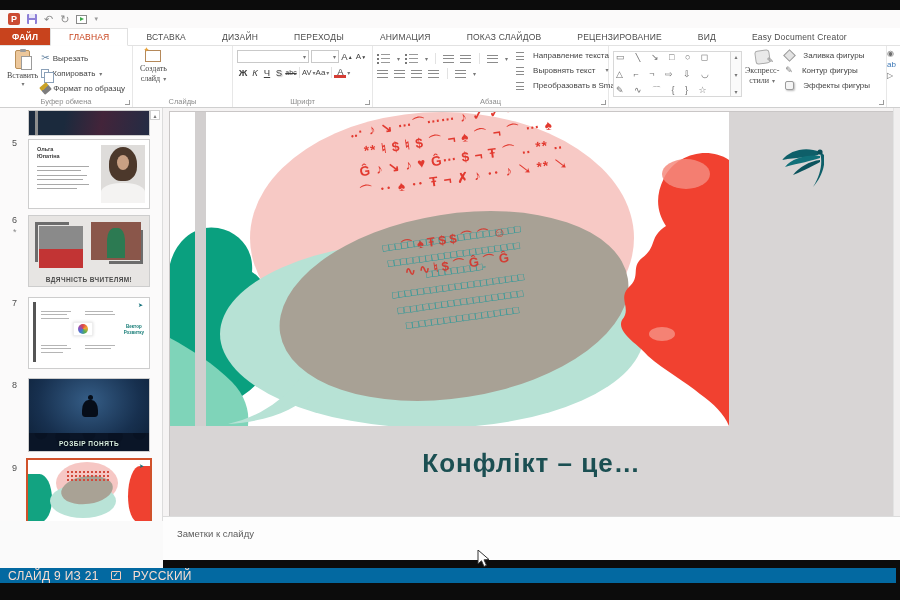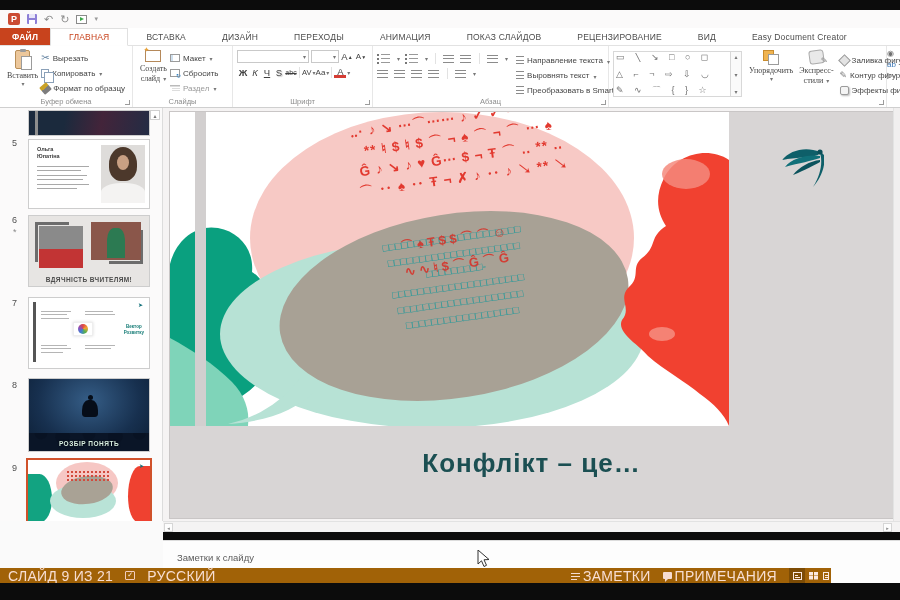--- a/index.html
+++ b/index.html
@@ -8,24 +8,24 @@
           font-family:"Liberation Sans",sans-serif;color:#444;}
   .abs{position:absolute;}
 
   
   .titlebar{position:absolute;left:0;top:10px;width:900px;height:18px;background:#fbfafa;}
   .tabsrow{position:absolute;left:0;top:28px;width:900px;height:18px;background:#fff;border-bottom:1px solid #e3e3e3;display:flex;}
   .ribbon{position:absolute;left:0;top:46px;width:900px;height:62px;background:#fff;display:flex;
           border-bottom:1px solid #cfcfcf;box-shadow:0 1px 2px rgba(0,0,0,.10);}
   .mainarea{position:absolute;left:0;top:108px;width:900px;height:413px;}
   .hscrollbar{position:absolute;left:163px;top:521px;width:737px;height:11px;background:#f4f3f3;border-top:1px solid #e2e2e2;}
-  .notesbar{position:absolute;left:163px;top:540px;width:737px;height:44px;background:#fdfdfd;border-top:1px solid #dcdcdc;}
+  .notesbar{position:absolute;left:163px;top:516px;width:737px;height:44px;background:#fdfdfd;border-top:1px solid #dcdcdc;}
   .notesfill{position:absolute;left:0;top:521px;width:163px;height:47px;background:#fafafa;}
-  .statusbar{position:absolute;left:0;top:568px;width:831px;height:15px;background:#a16207;display:flex;align-items:center;
-             color:#f8ded2;font-size:14px;letter-spacing:.3px;}
+  .statusbar{position:absolute;left:0;top:568px;width:896px;height:15px;background:#0369a1;display:flex;align-items:center;
+             color:#f8ded2;font-size:12px;letter-spacing:.3px;}
   .bottomblack{position:absolute;left:0;top:583px;width:900px;height:17px;background:#0c0c0c;}
 
   
   .qat{position:absolute;left:8px;top:0;height:18px;display:flex;align-items:center;gap:7px;}
   .pptlogo{width:12px;height:12px;background:#cb4b32;border-radius:2px;color:#fff;font-size:9px;font-weight:bold;
            display:flex;align-items:center;justify-content:center;line-height:1;}
   .saveicon{width:10px;height:10px;background:#8d7fd6;border-radius:1px;position:relative;}
   .saveicon::before{content:"";position:absolute;left:2px;top:0;width:6px;height:4px;background:#e8e6f8;}
   .saveicon::after{content:"";position:absolute;left:2px;bottom:0;width:6px;height:4px;background:#fff;}
   .qglyph{font-size:11px;color:#8a8a8a;line-height:1;}
@@ -73,21 +73,21 @@
     linear-gradient(#8b8b8b,#8b8b8b) 0 4.5px/11px 1px no-repeat,
     linear-gradient(#8b8b8b,#8b8b8b) 0 8px/11px 1px no-repeat;}
   .ico-bullets{width:13px;height:10px;background:
     radial-gradient(circle,#777 60%,transparent 65%) 0 0/2.5px 2.5px no-repeat,
     radial-gradient(circle,#777 60%,transparent 65%) 0 4px/2.5px 2.5px no-repeat,
     radial-gradient(circle,#777 60%,transparent 65%) 0 8px/2.5px 2.5px no-repeat,
     linear-gradient(#999,#999) 4px 0.5px/9px 1px no-repeat,
     linear-gradient(#999,#999) 4px 4.5px/9px 1px no-repeat,
     linear-gradient(#999,#999) 4px 8.5px/9px 1px no-repeat;}
   .pgicon{margin-right:1px;}
-  .tbtn{display:flex;align-items:flex-end;gap:3px;height:14px;font-size:8px;color:#444;white-space:nowrap;}
+  .tbtn{display:flex;align-items:flex-start;gap:9px;height:14px;font-size:8px;color:#444;white-space:nowrap;}
   .shapebox{border:1px solid #d8d8d8;background:#fff;width:118px;height:46px;padding:1px 2px;display:flex;flex-direction:column;justify-content:space-between;}
   .shrow{font-size:9px;color:#6d6d6d;letter-spacing:4px;line-height:1;white-space:nowrap;overflow:hidden;}
   .shscroll{width:11px;height:46px;border:1px solid #d8d8d8;border-left:none;display:flex;flex-direction:column;align-items:center;justify-content:space-between;padding:1px 0;font-size:6px;color:#777;background:#fafafa;}
   .ic-arrange{width:16px;height:14px;position:relative;}
   .ic-arrange::before{content:"";position:absolute;left:0;top:0;width:9px;height:9px;background:#f0b450;border:1px solid #c98c2e;}
   .ic-arrange::after{content:"";position:absolute;left:5px;top:4px;width:9px;height:9px;background:#fff;border:1px solid #9b9b9b;}
   .ic-styles{width:15px;height:14px;background:#e9e9e9;border:1px solid #ababab;border-radius:3px;transform:rotate(-8deg);position:relative;}
   .ic-styles::after{content:"✎";position:absolute;right:-4px;bottom:-4px;font-size:8px;color:#888;}
   .ic-fill{width:9px;height:9px;background:#e3e3e3;border:1px solid #9b9b9b;transform:rotate(45deg);}
   .ic-outline{font-size:9px;color:#777;line-height:1;}
@@ -249,36 +249,20 @@
       <span class="glabel">Буфер обмена</span>
       <span class="launcher"></span>
     </div>
 
     <div class="rgroup" style="width:100px;">
       <div class="bigbtn">
         <span class="ic-slide"></span>
         <span class="cap"><span>Создать</span><br>
         <span>слайд</span> <span class="drop">▾</span></span>
       </div>
-      <div class="colstack" style="padding-top:2px;">
-        <div class="smrow">
-          <span class="ic-layout"></span>
-          <span>Макет</span>
-          <span class="drop">▾</span>
-        </div>
-        <div class="smrow">
-          <span class="ic-reset"></span>
-          <span>Сбросить</span>
-        </div>
-        <div class="smrow" style="color:#9a9a9a;">
-          <span class="ic-section"></span>
-          <span>Раздел</span>
-          <span class="drop">▾</span>
-        </div>
-      </div>
       <span class="glabel">Слайды</span>
     </div>
 
     <div class="rgroup" style="width:140px;flex-direction:column;gap:3px;padding-top:4px;">
       <div style="display:flex;gap:2px;align-items:center;">
         <span class="combo" style="width:72px;">
             <span class="drop">▾</span>
           </span>
         <span class="combo" style="width:28px;">
             <span class="drop">▾</span>
@@ -367,25 +351,20 @@
         <div class="shapebox">
           <div class="shrow">▭ ╲ ↘ □ ○ ◻</div>
           <div class="shrow">△ ⌐ ¬ ⇨ ⇩ ◡</div>
           <div class="shrow">✎ ∿ ⌒ { } ☆</div>
         </div>
         <div class="shscroll">
           <span>▴</span>
           <span>▾</span>
           <span>▾</span>
         </div>
-      </div>
-      <div class="bigbtn" style="margin-left:4px;">
-        <span class="ic-arrange"></span>
-        <span class="cap">Упорядочить</span>
-        <span class="drop">▾</span>
       </div>
       <div class="bigbtn">
         <span class="ic-styles"></span>
         <span class="cap"><span>Экспресс-</span><br><span>стили</span> <span class="drop">▾</span></span>
       </div>
       <div class="colstack" style="margin-left:3px;padding-top:2px;">
         <div class="tbtn">
           <span class="ic-fill"></span>
           <span>Заливка фигуры</span>
 
@@ -573,39 +552,20 @@
   <div class="notesbar">
     <span class="notetext">Заметки к слайду</span>
   </div>
 
   <div class="statusbar">
     <span class="sb-item" style="padding-left:8px;">СЛАЙД 9 ИЗ 21</span>
     <span class="sb-item">
         <span class="sb-spell"></span>
       </span>
     <span class="sb-item">РУССКИЙ</span>
-    <span style="margin-left:auto;display:flex;align-items:center;">
-      <span class="sb-item">
-        <span class="sb-noteicon"></span>
-        <span>ЗАМЕТКИ</span>
-      </span>
-      <span class="sb-item">
-        <span class="sb-comicon"></span>
-        <span>ПРИМЕЧАНИЯ</span>
-      </span>
-      <span class="sb-view pressed" style="margin-left:6px;">
-          <span class="vicon-normal"></span>
-        </span>
-      <span class="sb-view">
-          <span class="vicon-grid"></span>
-        </span>
-      <span class="sb-view" style="width:10px;">
-          <span class="vicon-normal" style="width:6px;"></span>
-        </span>
-    </span>
   </div>
 
   <div class="bottomblack"></div>
   <div class="abs" style="left:0;top:0;width:900px;height:10px;background:#0c0c0c;"></div>
 
   <div class="cursor">
     <svg width="13" height="18" viewBox="0 0 13 18">
       <path d="M1,0 L1,14 L4.5,10.8 L7,16.5 L9.5,15.3 L7,9.8 L12,9.5 Z" fill="#fff" stroke="#333" stroke-width="1"></path>
     </svg>
   </div>

